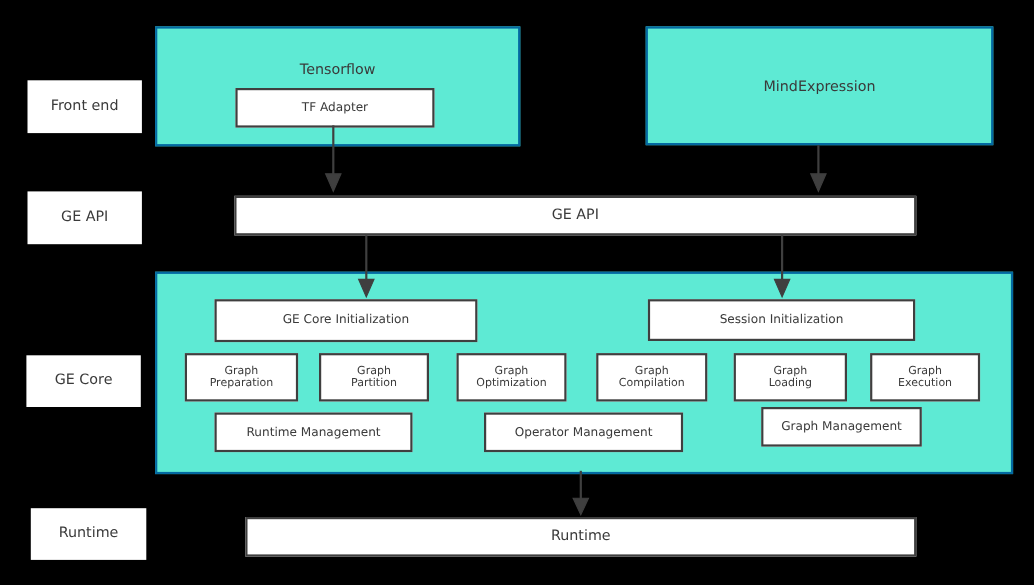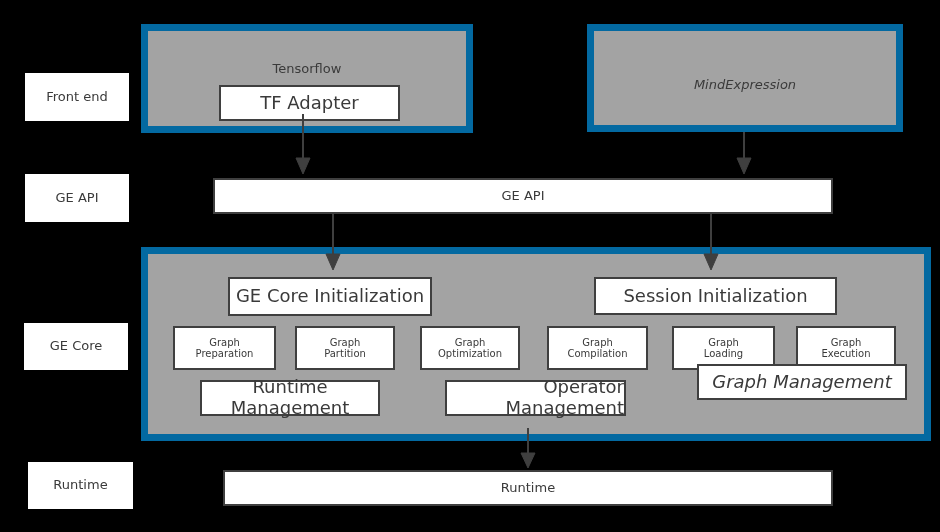--- a/index.html
+++ b/index.html
@@ -28,26 +28,26 @@
     white-space: pre-line;
   }
   
   .stage-label {
     border: none;
     font-size: 13px;
   }
   
   .node {
     border: 2px solid #3f3f3f;
-    font-size: 18px;
+    font-size: 11px;
   }
   
   .group {
-    border: 7px solid #0369a1;
-    background: #a3a3a3;
+    border: 2px solid #0369a1;
+    background: #5eead4;
     display: block;
   }
   .group-title {
     position: absolute;
     left: 0;
     right: 0;
     text-align: center;
     color: #3a3a3a;
     font-size: 13px;
   }
@@ -88,31 +88,31 @@
     <span>Runtime</span>
   </div>
 
   <div class="box group" style="left:141px; top:24px; width:332px; height:109px;">
     <div class="group-title" style="top:31px;">Tensorflow</div>
     <div class="box node" style="left:71px; top:54px; width:181px; height:36px;">
       <span>TF Adapter</span>
     </div>
   </div>
 
-  <div class="box group" style="left:587px; top:24px; width:316px; height:108px;font-style:italic;">
+  <div class="box group" style="left:587px; top:24px; width:316px; height:108px;">
     <div class="group-title" style="top:47px;">MindExpression</div>
   </div>
 
   <div class="box bar" style="left:213px; top:178px; width:620px; height:36px;">
     <span>GE API</span>
   </div>
 
   <div class="group" style="position:absolute; left:141px; top:247px; width:776px; height:180px;">
 
-    <div class="box node" style="left:80px; top:23px; width:204px; height:39px;">
+    <div class="box node" style="left:52px; top:23px; width:239px; height:39px;">
       <span>GE Core Initialization</span>
     </div>
     <div class="box node" style="left:446px; top:23px; width:243px; height:38px;">
       <span>Session Initialization</span>
     </div>
 
     <div class="box node small" style="left:25px; top:72px; width:103px; height:44px;">
       <span>Graph
 Preparation</span>
     </div>
@@ -136,21 +136,21 @@
       <span>Graph
 Execution</span>
     </div>
 
     <div class="box node" style="left:52px; top:126px; width:180px; height:36px;">
       <span>Runtime Management</span>
     </div>
     <div class="box node" style="left:297px; top:126px; width:181px; height:36px;text-align:right;">
       <span>Operator Management</span>
     </div>
-    <div class="box node" style="left:549px; top:110px; width:210px; height:36px;font-style:italic;">
+    <div class="box node" style="left:549px; top:121px; width:146px; height:36px;">
       <span>Graph Management</span>
     </div>
   </div>
 
   <div class="box bar" style="left:223px; top:470px; width:610px; height:36px;">
     <span>Runtime</span>
   </div>
 
   <svg class="conn" style="left:0; top:0;" width="940" height="532">
 

